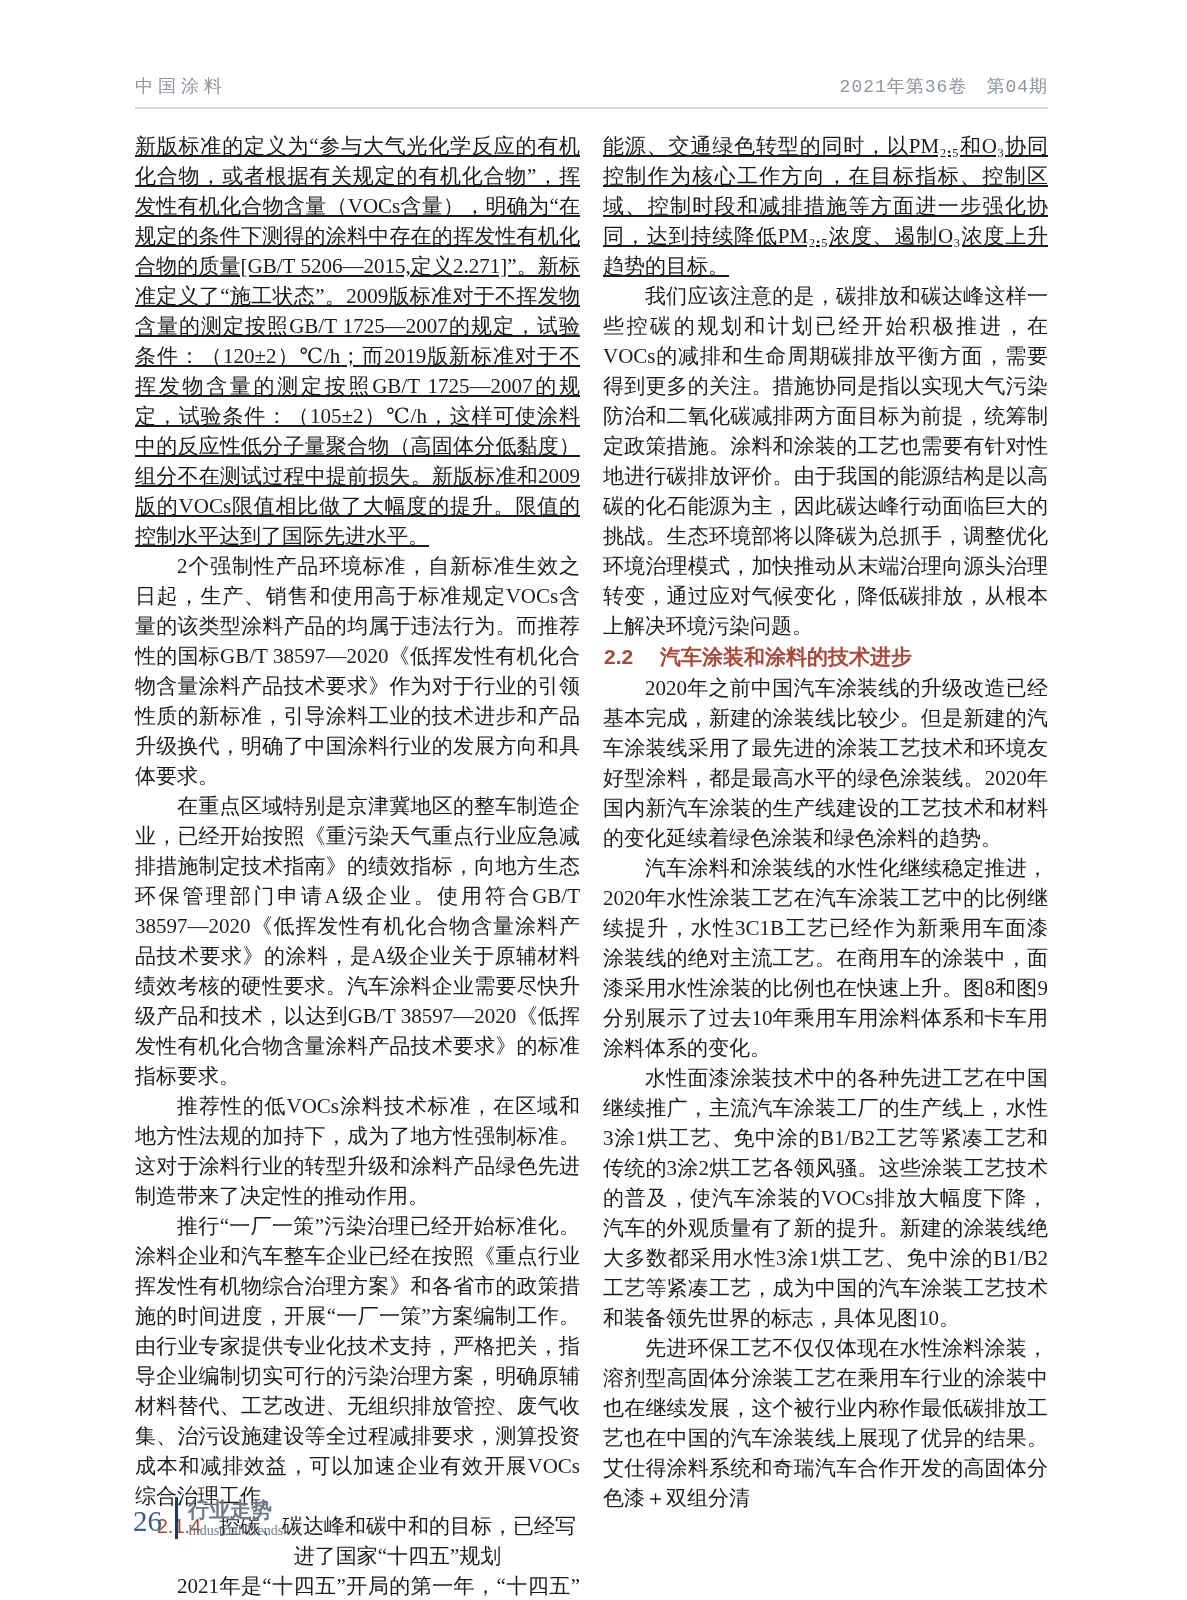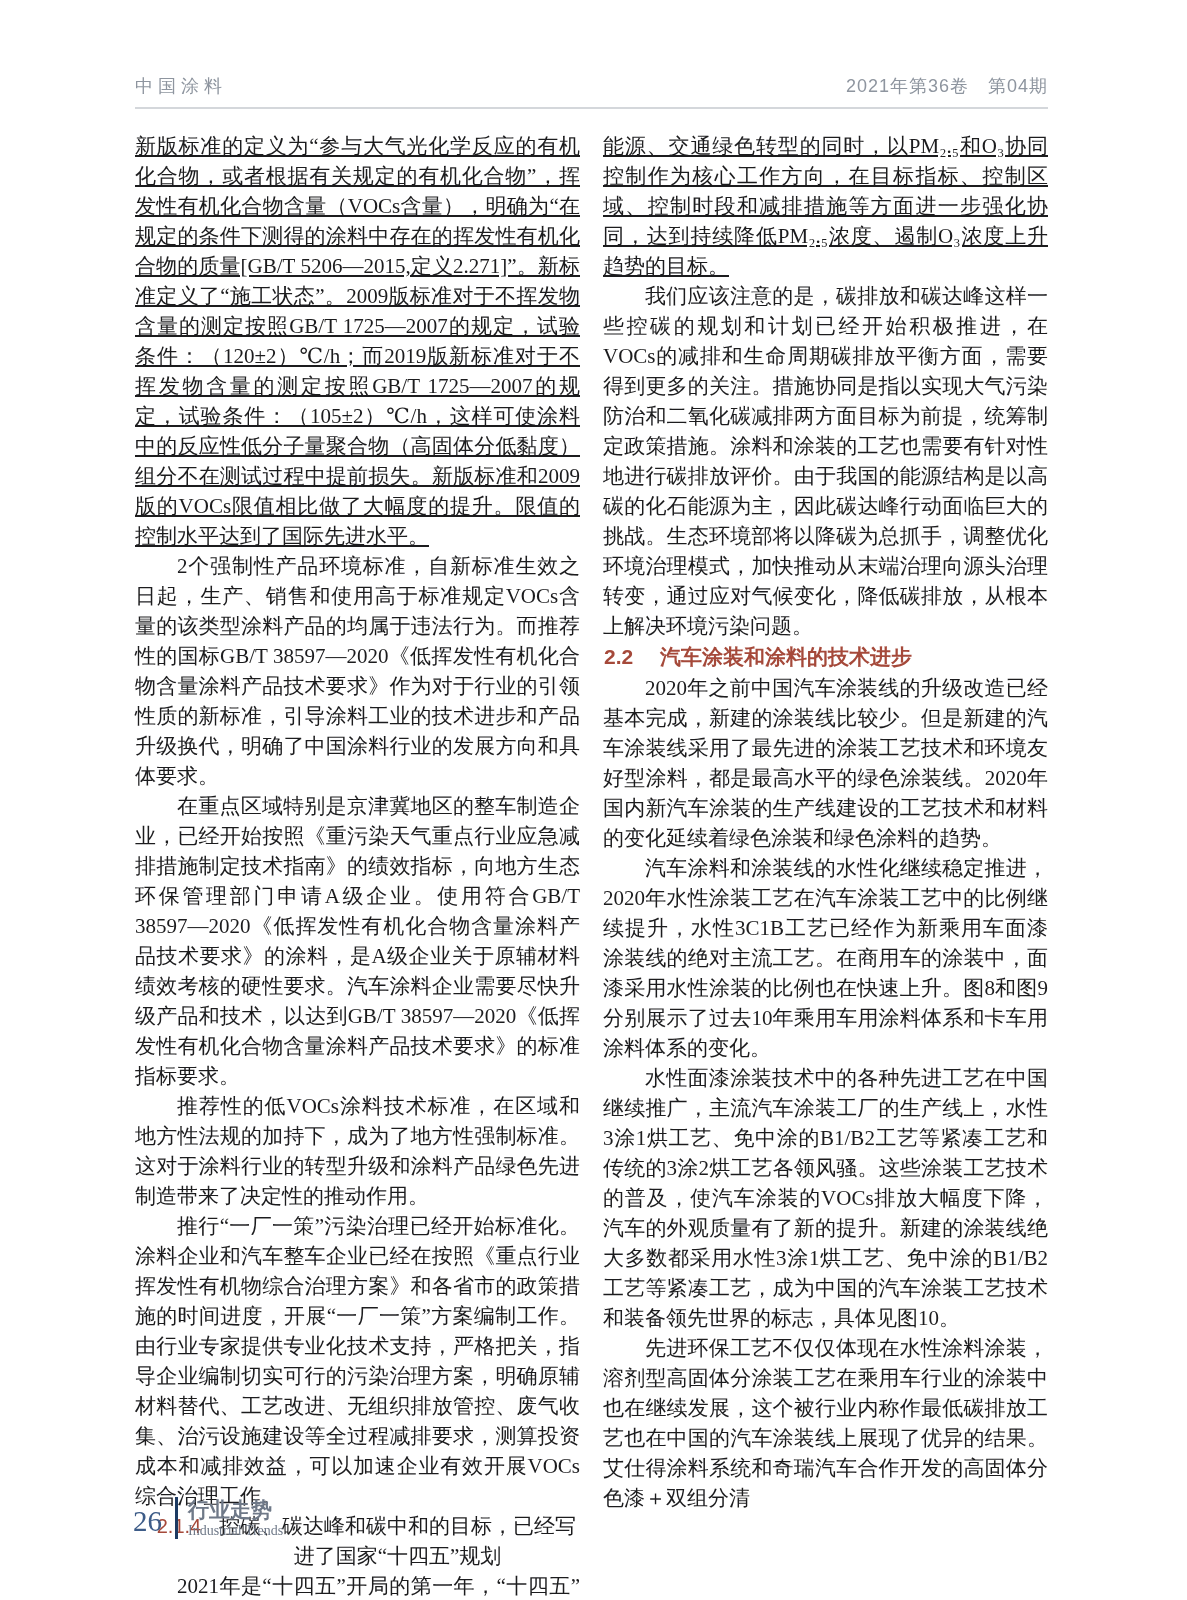--- a/index.html
+++ b/index.html
@@ -10,21 +10,21 @@
     overflow:hidden;
     font-family:"Liberation Serif","DejaVu Serif",serif;
     color:#1c1c1e;
   }
   
   .running-head{
     position:absolute;left:135px;top:74px;width:913px;
     display:flex;justify-content:space-between;align-items:flex-end;
     padding-bottom:9px;
     border-bottom:2px solid #d4d7db;
-    font-family:Liberation Sans, sans-serif;
+    font-family:Liberation Mono, monospace;
     color:#8e959f;
   }
   .journal-title{font-size:18px;letter-spacing:5px;}
   .issue-info{font-size:18px;letter-spacing:1px;}
   
   .columns{
     position:absolute;left:135px;top:131px;width:913px;
     display:flex;gap:23px;
   }
   .col{

